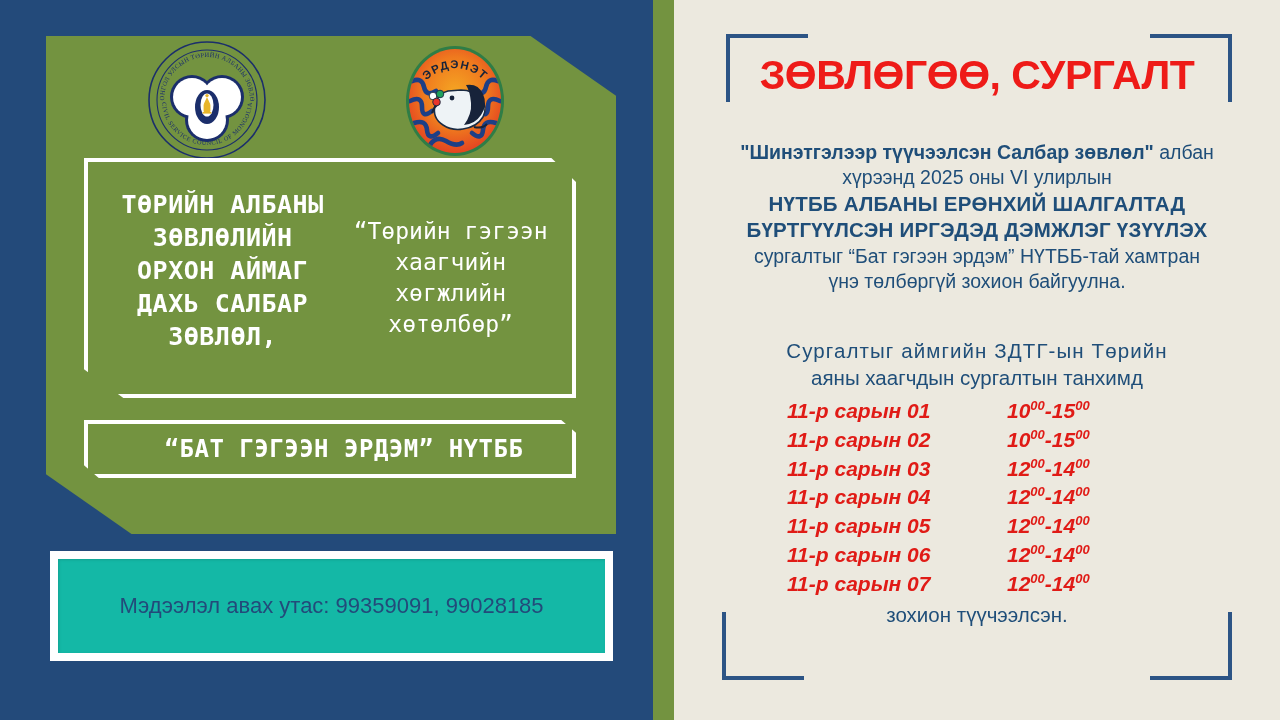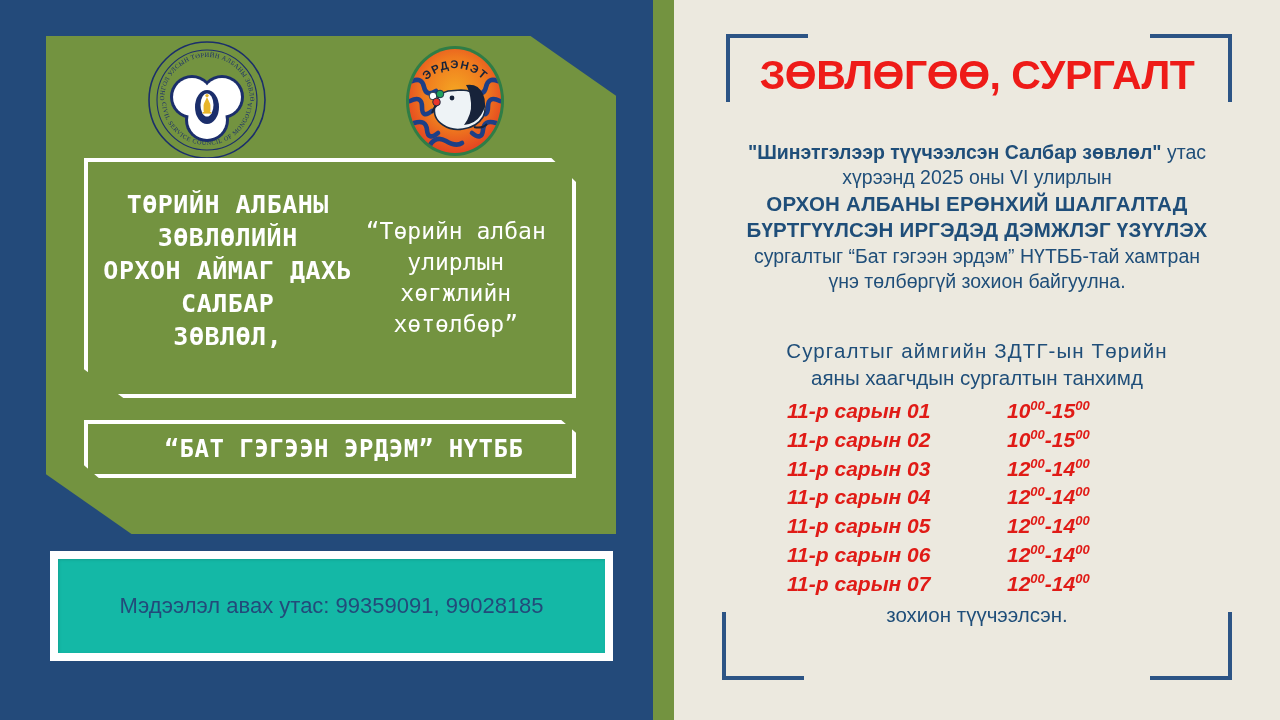--- a/index.html
+++ b/index.html
@@ -326,21 +326,21 @@
         </text>
       </svg>
     </div>
 
   </div>
 
   <div id="heading-box">
     <div id="heading-title">ТӨРИЙН АЛБАНЫ ЗӨВЛӨЛИЙН
 ОРХОН АЙМАГ ДАХЬ САЛБАР
 ЗӨВЛӨЛ,</div>
-    <div id="heading-sub">“Төрийн албан улирлын
+    <div id="heading-sub">“Төрийн гэгээн хаагчийн
 хөгжлийн хөтөлбөр”</div>
   </div>
 
   <div id="ngo-box">
     <div id="ngo-text">“БАТ ГЭГЭЭН ЭРДЭМ” НҮТББ</div>
   </div>
 
   <div id="phone-outer">
     <div id="phone-inner">
       <div id="phone-text">Мэдээлэл авах утас: 99359091, 99028185</div>
@@ -361,24 +361,24 @@
   </div>
   <div class="bracket" id="bracket-br">
     <span class="h"></span>
     <span class="v"></span>
   </div>
 
   <div id="main-title">ЗӨВЛӨГӨӨ, СУРГАЛТ</div>
 
   <div id="body-block">
     <div>
-      <span class="bold-line">"Шинэтгэлээр түүчээлсэн Салбар зөвлөл"</span><span class="reg-line"> утас</span>
+      <span class="bold-line">"Шинэтгэлээр түүчээлсэн Салбар зөвлөл"</span><span class="reg-line"> албан</span>
     </div>
     <div class="reg-line">хүрээнд 2025 оны VI улирлын</div>
-    <div class="caps-line">ОРХОН АЛБАНЫ ЕРӨНХИЙ ШАЛГАЛТАД</div>
+    <div class="caps-line">НҮТББ АЛБАНЫ ЕРӨНХИЙ ШАЛГАЛТАД</div>
     <div class="caps-line">БҮРТГҮҮЛСЭН ИРГЭДЭД ДЭМЖЛЭГ ҮЗҮҮЛЭХ</div>
     <div class="reg-line">сургалтыг “Бат гэгээн эрдэм” НҮТББ-тай хамтран</div>
     <div class="reg-line">үнэ төлбөргүй зохион байгуулна.</div>
   </div>
 
   <div id="venue-block">
     <div id="venue-line1">Сургалтыг аймгийн ЗДТГ-ын Төрийн</div>
     <div>аяны хаагчдын сургалтын танхимд</div>
   </div>
 

